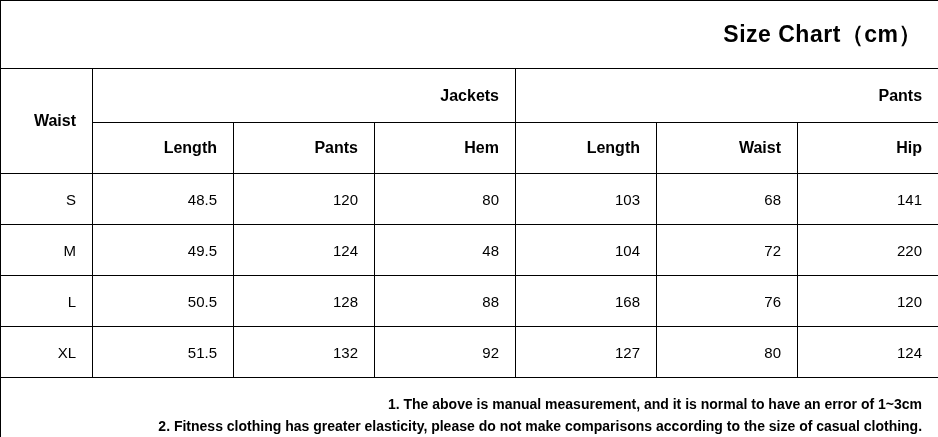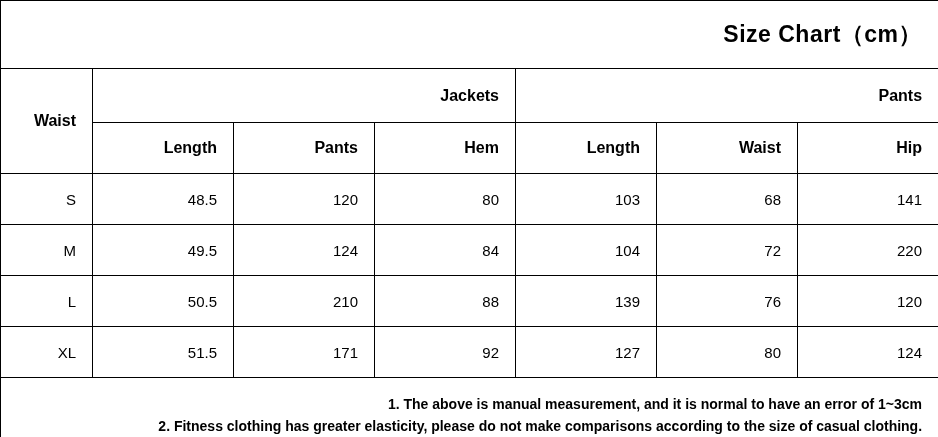--- a/index.html
+++ b/index.html
@@ -92,40 +92,40 @@
     <td class="val-cell">80</td>
     <td class="val-cell">103</td>
     <td class="val-cell">68</td>
     <td class="val-cell">141</td>
   </tr>
 
   <tr class="r-data">
     <td class="size-cell">M</td>
     <td class="val-cell">49.5</td>
     <td class="val-cell">124</td>
-    <td class="val-cell">84</td>
+    <td class="val-cell">48</td>
     <td class="val-cell">104</td>
     <td class="val-cell">72</td>
     <td class="val-cell">220</td>
   </tr>
 
   <tr class="r-data">
     <td class="size-cell">L</td>
     <td class="val-cell">50.5</td>
-    <td class="val-cell">210</td>
+    <td class="val-cell">128</td>
     <td class="val-cell">88</td>
-    <td class="val-cell">139</td>
+    <td class="val-cell">168</td>
     <td class="val-cell">76</td>
     <td class="val-cell">120</td>
   </tr>
 
   <tr class="r-data">
     <td class="size-cell">XL</td>
     <td class="val-cell">51.5</td>
-    <td class="val-cell">171</td>
+    <td class="val-cell">132</td>
     <td class="val-cell">92</td>
     <td class="val-cell">127</td>
     <td class="val-cell">80</td>
     <td class="val-cell">124</td>
   </tr>
 
   <tr class="r-notes">
     <td class="notes-cell" colspan="7">
       <div class="note-line">1. The above is manual measurement, and it is normal to have an error of 1~3cm</div>
       <div class="note-line">2. Fitness clothing has greater elasticity, please do not make comparisons according to the size of casual clothing.</div>

